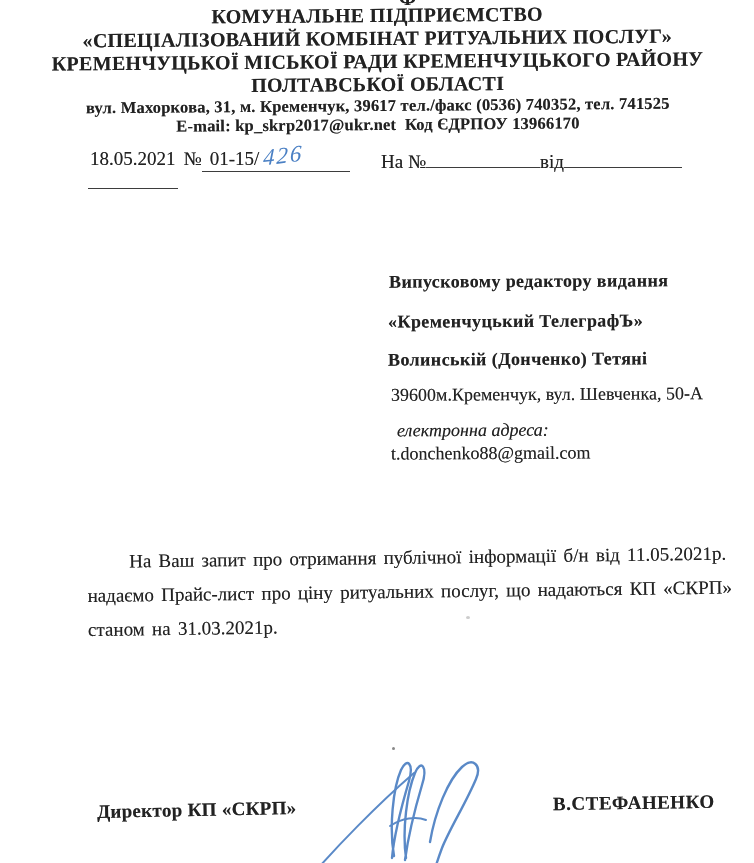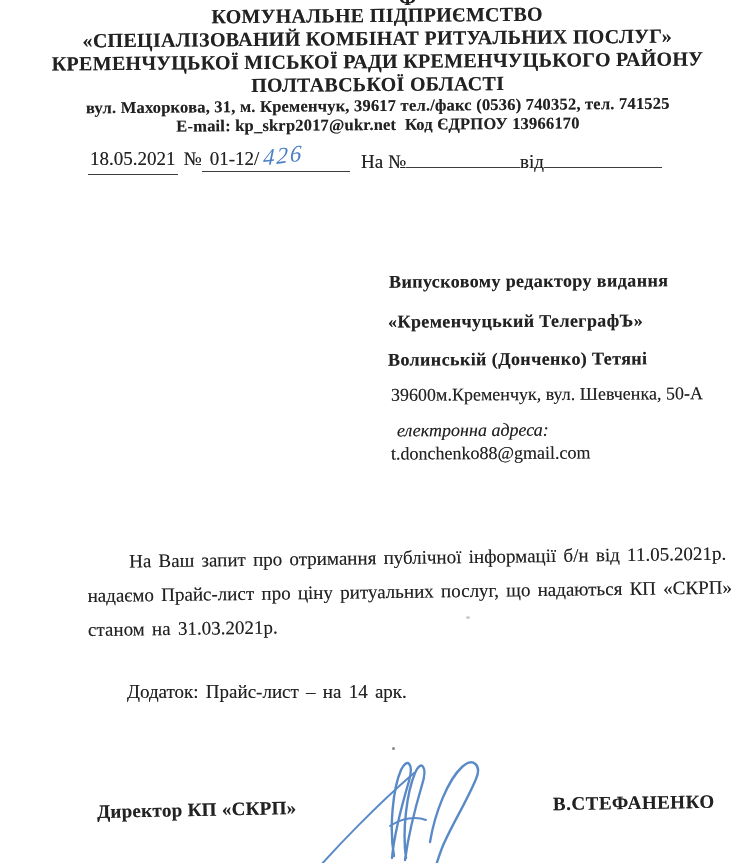--- a/index.html
+++ b/index.html
@@ -10,21 +10,21 @@
     text-shadow:0 0 0.5px rgba(45,45,45,0.55);
   }
   .abs { position:absolute; white-space:nowrap; }
   .ctr { width:100%; text-align:center; font-weight:bold; }
   .h-org  { font-size:20px; letter-spacing:0.3px; }
   .h-sub  { font-size:16.5px; letter-spacing:0.2px; }
   .pre    { white-space:pre; }
   .hdr-block { position:absolute; left:0; top:0; width:100%; transform:rotate(-0.45deg); }
 
   .refline { font-size:19px; }
-  .u { border-bottom:1.6px solid #3d3d3d; padding:0 2px 5px 2px; }
+  .u { border-bottom:1.6px solid #3d3d3d; padding:0 2px 19px 2px; }
   .ufield { display:inline-block; border-bottom:1.6px solid #3d3d3d; padding:0 0 1px 8px; }
   .tail { display:inline-block; width:46px; }
   .blank { display:inline-block; height:19px; border-bottom:1.6px solid #3d3d3d; vertical-align:baseline; }
   .blank-a { width:114px; }
   .blank-b { width:118px; }
   .hand {
     display:inline-block; font-style:italic; color:#4b80c4;
     font-size:23px; line-height:18px; text-shadow:none;
     transform:rotate(-7deg) skewX(-9deg); position:relative; top:-2px; margin-left:4px;
     letter-spacing:2px;
@@ -54,42 +54,41 @@
   <div class="hdr-block">
     <div class="abs ctr h-org" style="top:4px;">КОМУНАЛЬНЕ ПІДПРИЄМСТВО</div>
     <div class="abs ctr h-org" style="top:27px;">«СПЕЦІАЛІЗОВАНИЙ КОМБІНАТ РИТУАЛЬНИХ ПОСЛУГ»</div>
     <div class="abs ctr h-org" style="top:50px;">КРЕМЕНЧУЦЬКОЇ МІСЬКОЇ РАДИ КРЕМЕНЧУЦЬКОГО РАЙОНУ</div>
     <div class="abs ctr h-org" style="top:73px;">ПОЛТАВСЬКОЇ ОБЛАСТІ</div>
     <div class="abs ctr h-sub" style="top:96px;">вул. Махоркова, 31, м. Кременчук, 39617 тел./факс (0536) 740352, тел. 741525</div>
     <div class="abs ctr h-sub pre" style="top:115px;">E-mail: kp_skrp2017@ukr.net  Код ЄДРПОУ 13966170</div>
   </div>
 
   <div class="abs refline" style="left:88px; top:148px;">
-    <span class="u">18.05.2021</span><span style="margin-left:6px;">№</span><span class="ufield"><span>01-12/</span><span class="hand">426</span><span class="tail"></span></span>
+    <span class="u">18.05.2021</span><span style="margin-left:6px;">№</span><span class="ufield"><span>01-15/</span><span class="hand">426</span><span class="tail"></span></span>
   </div>
-  <div class="abs refline" style="left:361px; top:148px;">
+  <div class="abs refline" style="left:381px; top:148px;">
     <span>На №</span><span class="blank blank-a"></span><span>від</span><span class="blank blank-b"></span>
   </div>
 
   <div>
     <div class="abs recip r-bold" style="left:389px; top:271px;">Випусковому редактору видання</div>
     <div class="abs recip r-bold" style="left:388px; top:311px;">«Кременчуцький ТелеграфЪ»</div>
     <div class="abs recip r-bold" style="left:388px; top:349px;">Волинській (Донченко) Тетяні</div>
     <div class="abs recip r-reg" style="left:391px; top:384px;">39600м.Кременчук, вул. Шевченка, 50-А</div>
     <div class="abs recip r-reg" style="left:397px; top:420px;font-style:italic;">електронна адреса:</div>
     <div class="abs recip r-reg" style="left:391px; top:443px;">t.donchenko88@gmail.com</div>
   </div>
 
   <div class="abs body-block" style="left:87px; top:551px;">
     <div class="body-line indent" style="margin-bottom:12px;">На Ваш запит про отримання публічної інформації б/н від 11.05.2021р.</div>
     <div class="body-line" style="margin-bottom:12px;">надаємо Прайс-лист про ціну ритуальних послуг, що надаються КП «СКРП»</div>
     <div class="body-line">станом на 31.03.2021р.</div>
   </div>
 
-  <div class="abs body-line" style="left:127px; top:681px;">Додаток: Прайс-лист – на 14 арк.</div>
 
   <div class="abs sig-title" style="left:97px; top:799px;">Директор КП «СКРП»</div>
   <div class="abs sig-name" style="left:553px; top:792px;">В.СТЕФАНЕНКО</div>
 
   <svg class="abs" style="left:290px; top:740px;" width="200" height="130" viewBox="0 0 200 130" aria-hidden="true">
     <g fill="none" stroke="#4d80c3" stroke-linecap="round" stroke-linejoin="round" opacity="0.92">
       <path d="M 16,142 C 45,108 88,64 124,33" stroke-width="2"></path>
       <path d="M 104,116 C 99,88 103,48 111,30 C 117,17 124,23 119,41 C 111,68 104,96 102,118" stroke-width="2.4"></path>
       <path d="M 116,118 C 112,90 117,52 125,33 C 131,19 138,26 132,45 C 124,72 118,98 115,120" stroke-width="2.4"></path>
       <path d="M 100,86 C 112,78 126,76 136,80" stroke-width="2"></path>

